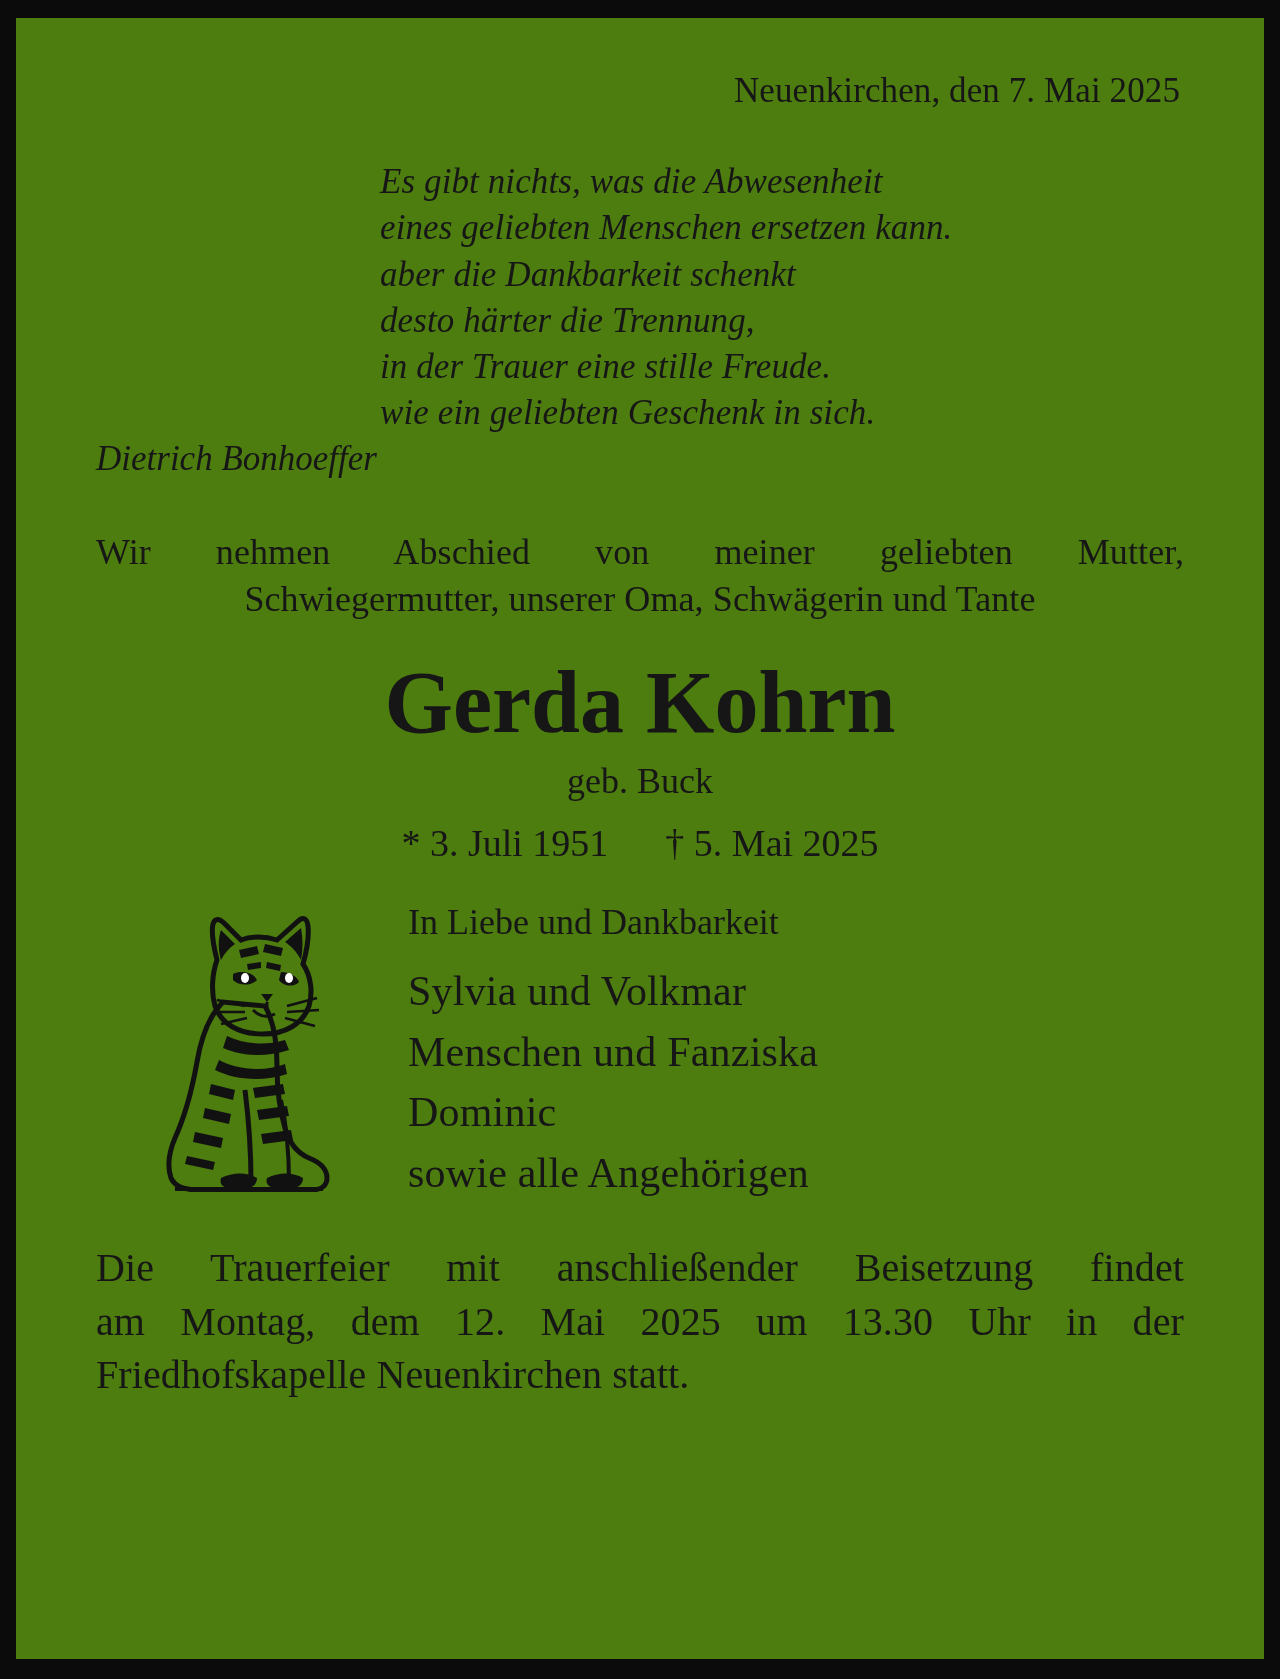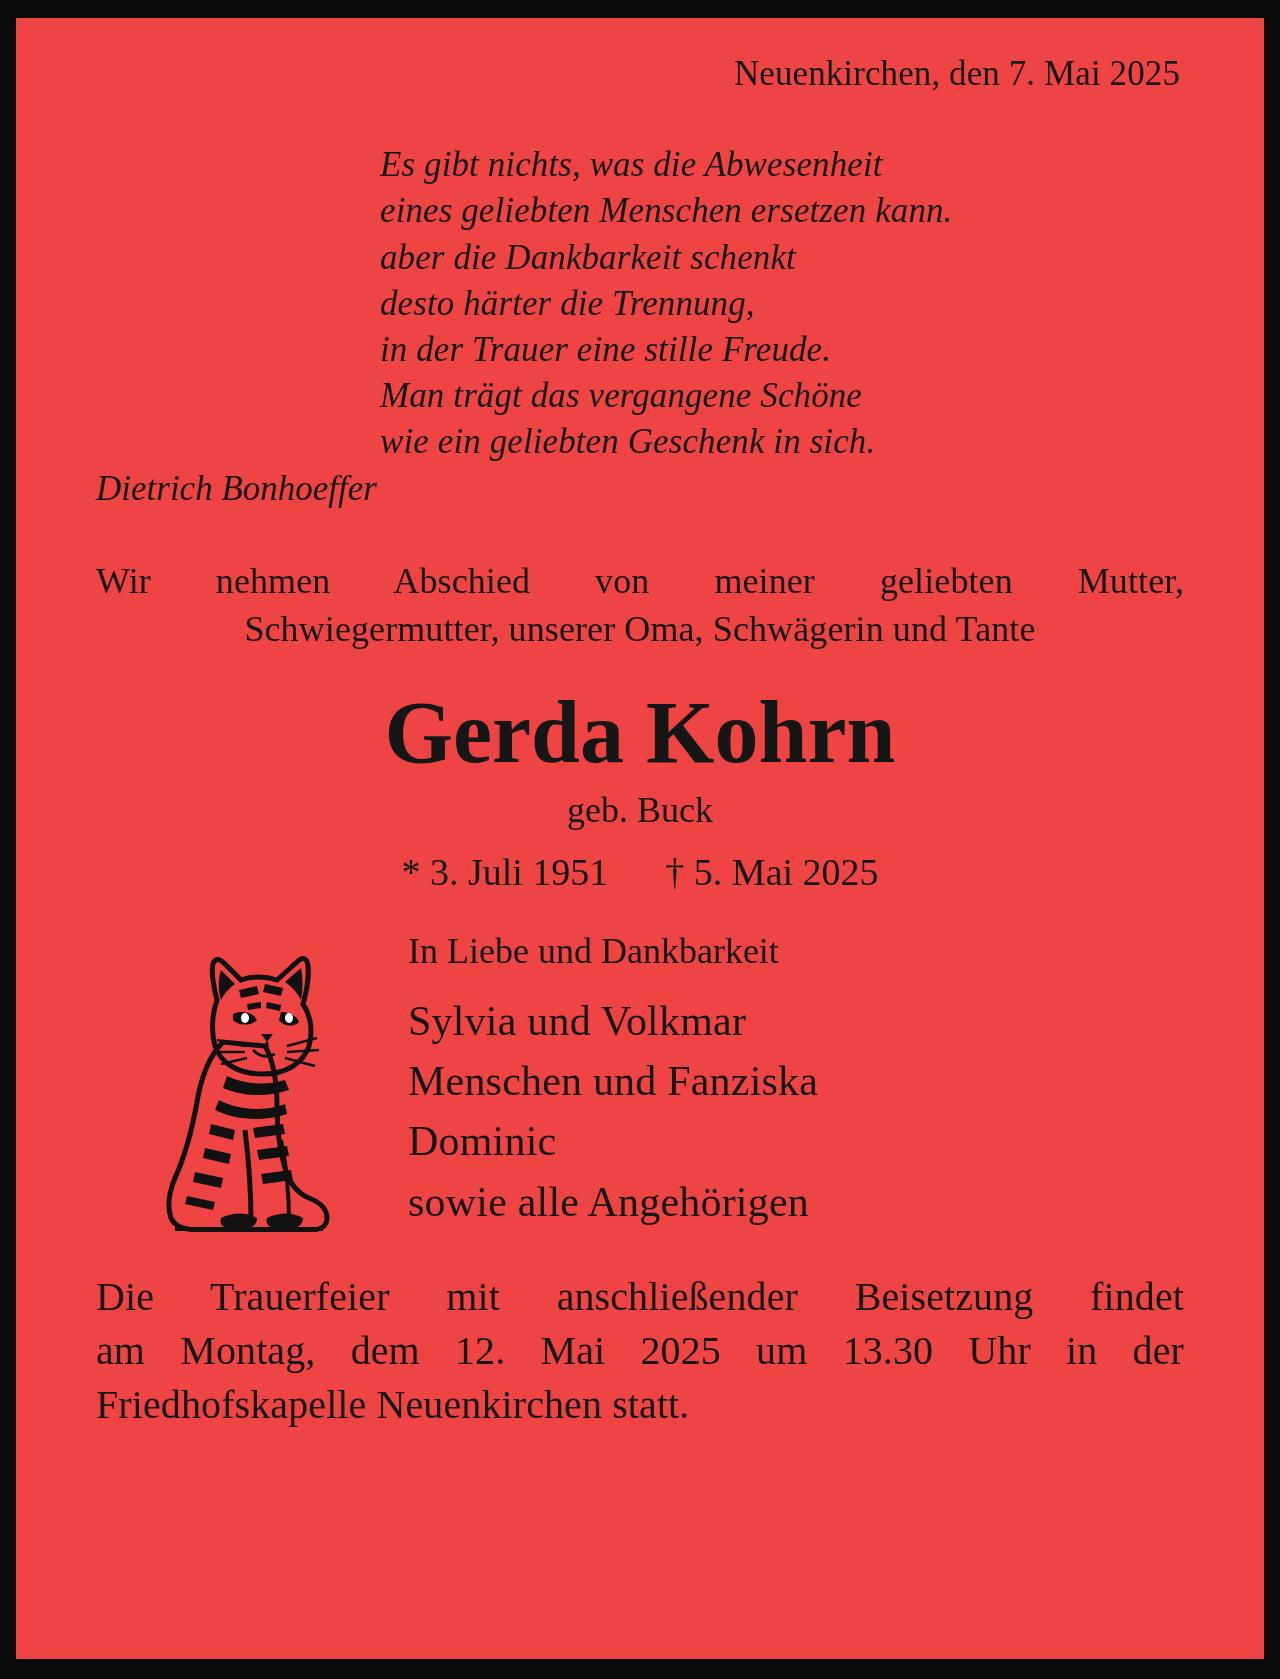--- a/index.html
+++ b/index.html
@@ -20,22 +20,22 @@
     box-sizing: border-box;
     width: 1280px;
     height: 1679px;
     background: #0b0b0b;
     padding: 18px 16px 20px 16px;
   }
   .notice-card {
     box-sizing: border-box;
     width: 100%;
     height: 100%;
-    background: #ef4444;
-    padding: 36px 80px 40px 80px;
+    background: #4d7c0f;
+    padding: 53px 80px 40px 80px;
     position: relative;
   }
 
   
   .place-date {
     text-align: right;
     font-size: 35px;
     line-height: 1.15;
     letter-spacing: .1px;
     padding-right: 4px;
@@ -95,21 +95,21 @@
     font-size: 38px;
     line-height: 1.2;
     margin-top: 18px;
     white-space: pre;
   }
 
   
   .tribute-row {
     margin-top: 26px;
     display: flex;
-    align-items: flex-end;
+    align-items: center;
   }
   .cat-cell {
     width: 300px;
     flex: 0 0 300px;
     display: flex;
     justify-content: center;
     padding-top: 6px;
   }
   .cat-art { width: 170px; height: 282px; display: block; }
 
@@ -150,21 +150,20 @@
   <div class="notice-card">
 
     <div class="place-date">Neuenkirchen, den 7. Mai 2025</div>
 
     <div class="poem">
       <div class="poem-line">Es gibt nichts, was die Abwesenheit</div>
       <div class="poem-line">eines geliebten Menschen ersetzen kann.</div>
       <div class="poem-line">aber die Dankbarkeit schenkt</div>
       <div class="poem-line">desto härter die Trennung,</div>
       <div class="poem-line">in der Trauer eine stille Freude.</div>
-      <div class="poem-line">Man trägt das vergangene Schöne</div>
       <div class="poem-line">wie ein geliebten Geschenk in sich.</div>
     </div>
     <div class="poem-author">Dietrich Bonhoeffer</div>
 
     <div class="intro">
       <span class="l1">Wir nehmen Abschied von meiner geliebten Mutter,</span>
       <span class="l2">Schwiegermutter, unserer Oma, Schwägerin und Tante</span>
     </div>
 
     <div class="name-block">

